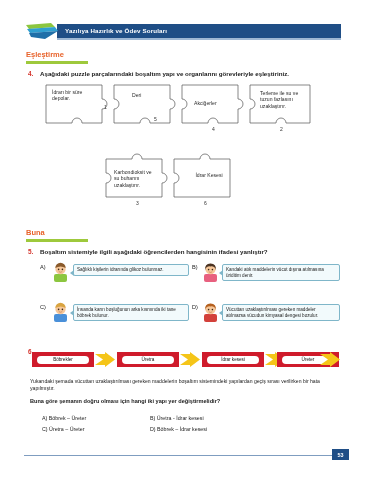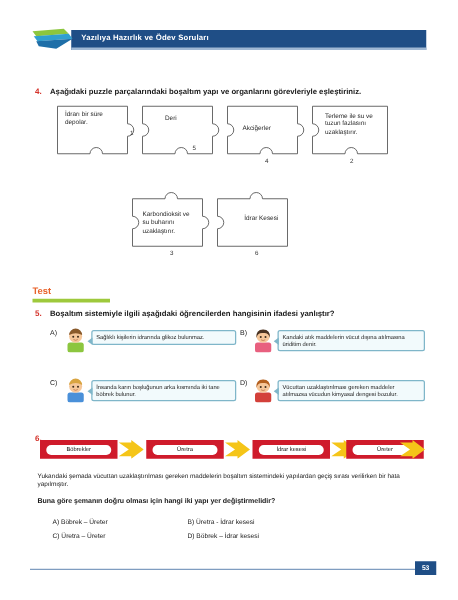--- a/index.html
+++ b/index.html
@@ -99,20 +99,24 @@
   <div class="header">
     <div class="hdr-bar"></div>
     <div class="hdr-title">Yazılıya Hazırlık ve Ödev Soruları</div>
     <svg class="logo" viewBox="0 0 36 20">
       <polygon points="1,4 26,2 30,6 4,8" fill="#8cc63f"></polygon>
       <polygon points="2,8 30,6 33,10 5,12" fill="#2f9fd0"></polygon>
       <polygon points="4,12 33,10 20,18 6,16" fill="#1f6fa8"></polygon>
     </svg>
   </div>
 
+  <div class="sec" style="left:26px;top:50px;">
+    <div class="sec-label">Eşleştirme</div>
+    <div class="sec-rule"></div>
+  </div>
 
   <div class="q-row" style="left:28px;top:70px;width:318px;">
     <div class="q-num">4.</div>
     <div class="q-text">Aşağıdaki puzzle parçalarındaki boşaltım yapı ve organlarını görevleriyle eşleştiriniz.</div>
   </div>
 
   <div class="puzzle">
 
     <div class="piece" style="left:44px;top:83px;">
       <svg width="68" height="48" viewBox="0 0 68 48">
@@ -157,21 +161,21 @@
     <div class="piece" style="left:172px;top:157px;">
       <svg width="68" height="48" viewBox="0 0 68 48">
         <path d="M2,2 H28 a5,5 0 0 1 10,0 H58 V40 H2 V26 a5,5 0 0 0 0,-10 Z" fill="#ffffff" stroke="#555" stroke-width="0.7"></path>
       </svg>
       <div class="p-txt" style="left:22px;top:15px;width:30px;text-align:center;">İdrar Kesesi</div>
       <div class="p-num" style="left:32px;top:43px;">6</div>
     </div>
   </div>
 
   <div class="sec" style="left:26px;top:228px;">
-    <div class="sec-label">Test</div>
+    <div class="sec-label">Buna</div>
     <div class="sec-rule"></div>
   </div>
 
   <div class="q-row" style="left:28px;top:248px;width:318px;">
     <div class="q-num">5.</div>
     <div class="q-text">Boşaltım sistemiyle ilgili aşağıdaki öğrencilerden hangisinin ifadesi yanlıştır?</div>
   </div>
 
   <div class="opt" style="left:40px;top:262px;width:160px;">
     <div class="opt-letter" style="left:0;top:2px;">A)</div>

